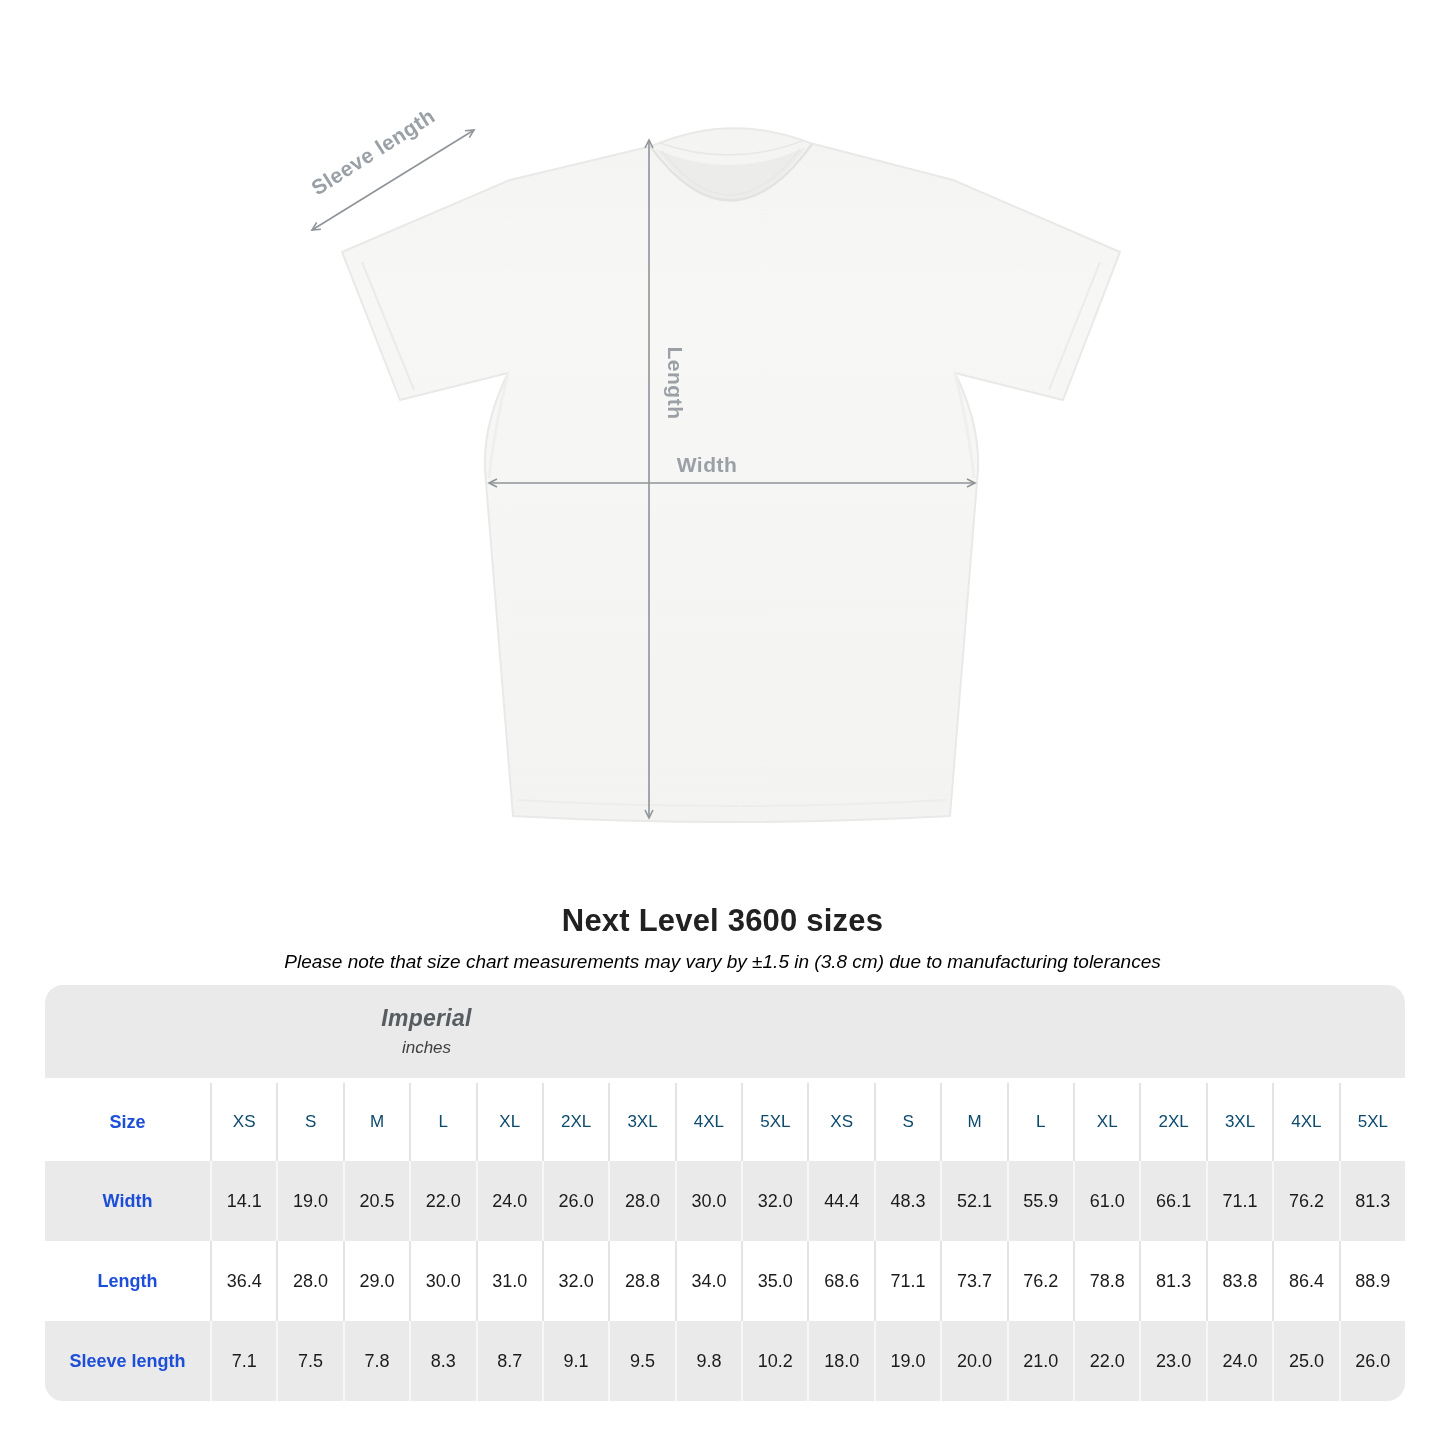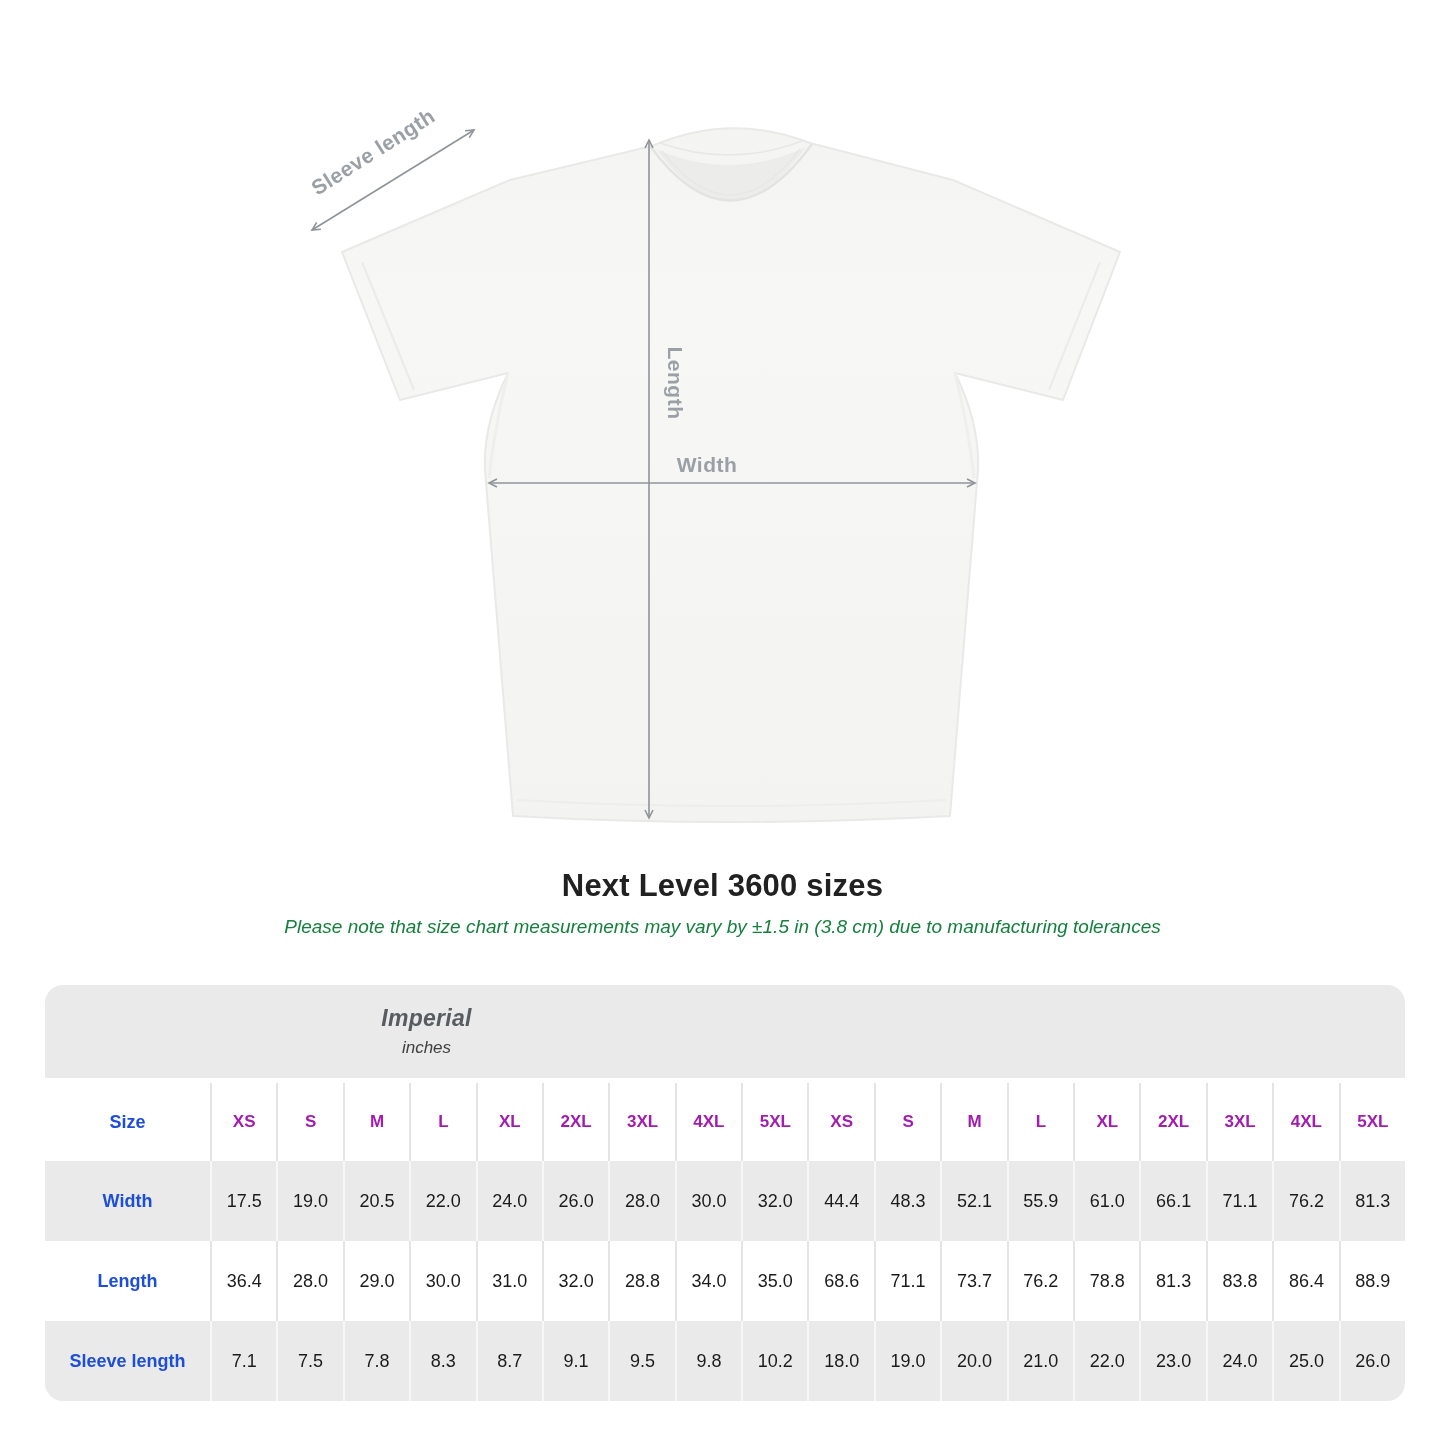--- a/index.html
+++ b/index.html
@@ -9,26 +9,26 @@
     -webkit-font-smoothing:antialiased;
   }
   
   .diagram{position:absolute;left:0;top:0;width:1445px;height:860px;}
   .diagram svg{display:block;}
   .annot-text{
     font-family:"Liberation Sans", sans-serif;
     font-weight:bold;font-size:21px;fill:#9aa0a5;letter-spacing:.5px;
   }
   
-  .heading{position:absolute;left:0;top:868px;width:1445px;text-align:center;}
+  .heading{position:absolute;left:0;top:903px;width:1445px;text-align:center;}
   .heading .title{
     font-size:31px;font-weight:bold;color:#212121;letter-spacing:.2px;
   }
   .heading .subtitle{
-    margin-top:12px;font-size:19px;font-style:italic;color:#15803d;
+    margin-top:12px;font-size:19px;font-style:italic;color:#000000;
   }
   
   .size-table{position:absolute;left:45px;top:985px;width:1360px;}
   .unit-band{
     display:flex;height:93px;background:#eaeaea;
     border-radius:18px 18px 0 0;margin-bottom:5px;
   }
   .unit-group{
     display:flex;flex-direction:column;align-items:center;justify-content:center;
   }
@@ -45,21 +45,21 @@
   .row.last{border-radius:0 0 18px 18px;}
   .c{
     display:flex;align-items:center;justify-content:center;
     height:100%;font-size:18px;color:#1b1b1b;
   }
   .row .c + .c{border-left:2px solid #e4e4e4;}
   .row.gray .c + .c{border-left-color:#f7f7f6;}
   .row.last .c:first-child{border-radius:0 0 0 18px;}
   .row.last .c:last-child{border-radius:0 0 18px 0;}
   .c.rowlabel{font-weight:bold;color:#1d4ed8;font-size:18px;}
-  .c.sizehead{font-weight:bold;color:#a21caf;font-size:17px;text-align:right;}
+  .c.sizehead{font-weight:normal;color:#0c4a6e;font-size:17px;text-align:right;}
 </style>
 </head>
 <body>
 
 <div class="diagram">
   <svg width="1445" height="860" viewBox="0 0 1445 860">
     <defs>
       <linearGradient id="shirtShade" x1="0" y1="0" x2="0" y2="1">
         <stop offset="0" stop-color="#f4f4f3"></stop>
         <stop offset="0.25" stop-color="#f7f7f6"></stop>
@@ -145,21 +145,21 @@
     <div class="c sizehead">L</div>
     <div class="c sizehead">XL</div>
     <div class="c sizehead">2XL</div>
     <div class="c sizehead">3XL</div>
     <div class="c sizehead">4XL</div>
     <div class="c sizehead">5XL</div>
   </div>
 
   <div class="row gray">
     <div class="c rowlabel">Width</div>
-    <div class="c">17.5</div>
+    <div class="c">14.1</div>
     <div class="c">19.0</div>
     <div class="c">20.5</div>
     <div class="c">22.0</div>
     <div class="c">24.0</div>
     <div class="c">26.0</div>
     <div class="c">28.0</div>
     <div class="c">30.0</div>
     <div class="c">32.0</div>
     <div class="c">44.4</div>
     <div class="c">48.3</div>

